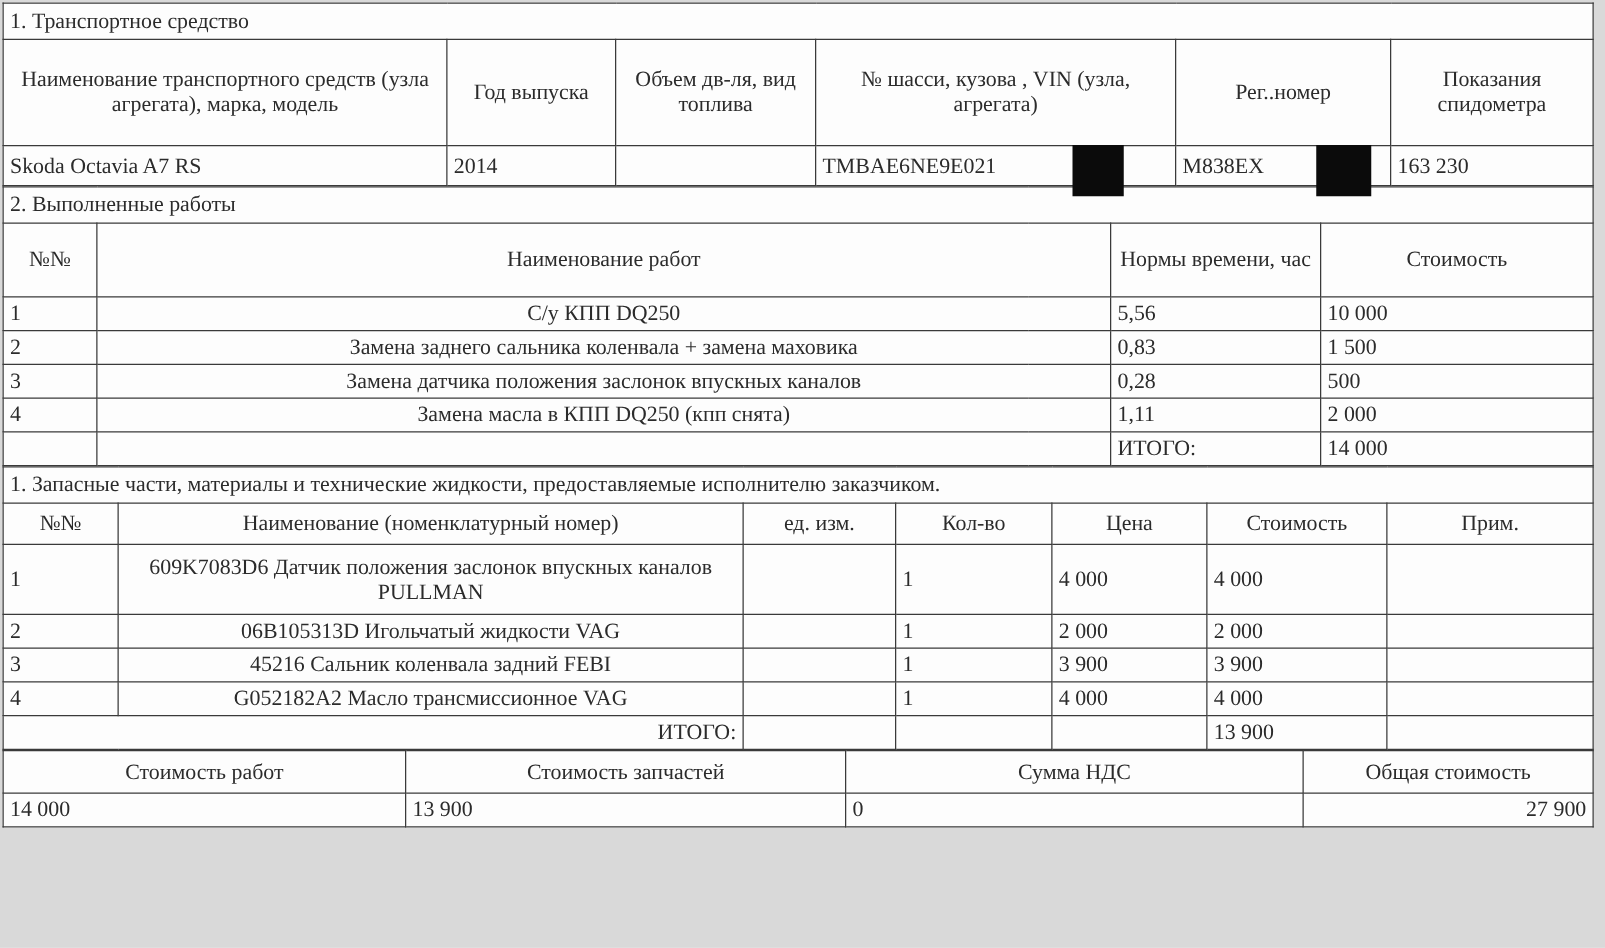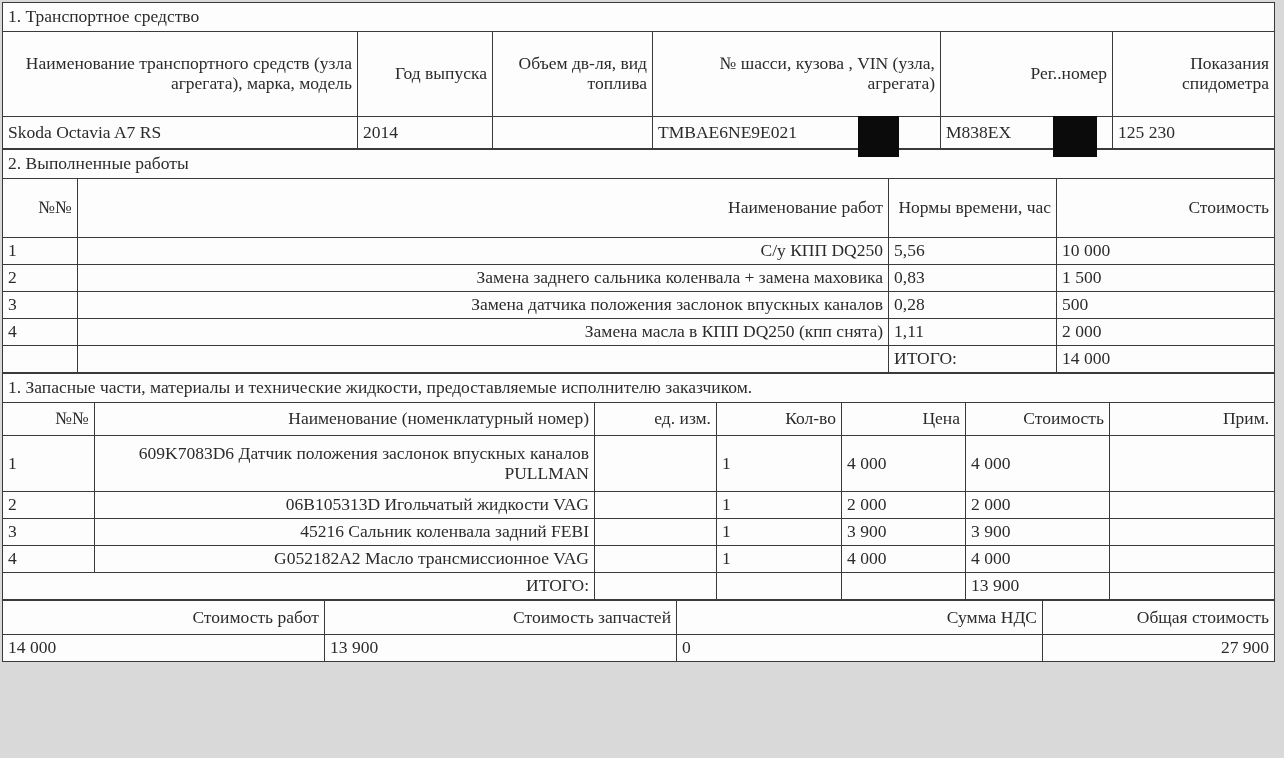--- a/index.html
+++ b/index.html
@@ -47,25 +47,25 @@
 
   
   .band td {
     text-align: left;
     font-size: 17.5px;
     padding: 2px 4px 3px 7px;
     height: 24px;
   }
 
   .hdr td {
-    text-align: right;
+    text-align: center;
     font-size: 17.5px;
   }
   .ctr { text-align: left; }
-  .lft { text-align: right; }
+  .lft { text-align: center; }
   .rgt { text-align: right; }
   .bold { font-weight: bold; margin-top: 24px; }
 
   .rowh { height: 27px; }
 
   
   .cellwrap {
     position: relative;
   }
   .redact {
@@ -112,21 +112,21 @@
         <td>№ шасси, кузова , VIN (узла, агрегата)</td>
         <td>Рег..номер</td>
         <td>Показания спидометра</td>
       </tr>
       <tr>
         <td class="ctr rowh">Skoda Octavia A7 RS</td>
         <td class="ctr">2014</td>
         <td class="ctr"></td>
         <td class="ctr">TMBAE6NE9E021</td>
         <td class="ctr">M838EX</td>
-        <td class="ctr">125 230</td>
+        <td class="ctr">163 230</td>
       </tr>
     </tbody>
       </table>
 
     <table class="grid">
       <colgroup>
         <col style="width:75px">
           <col style="width:745px">
           <col style="width:66px">
         <col style="width:168px">

